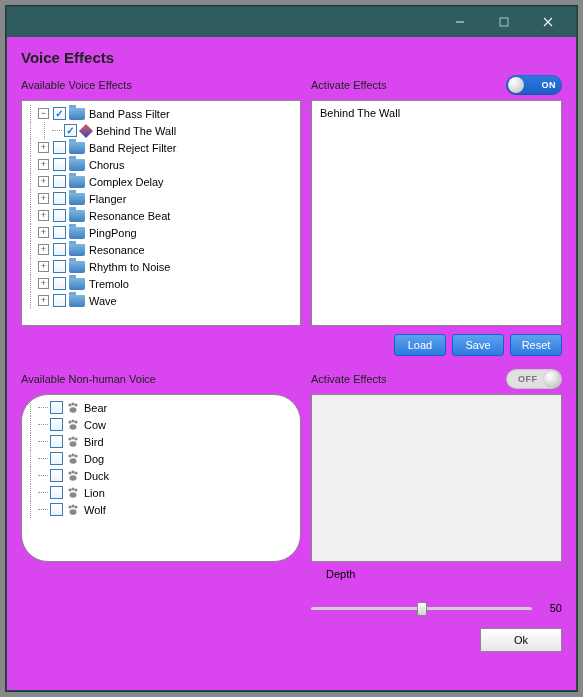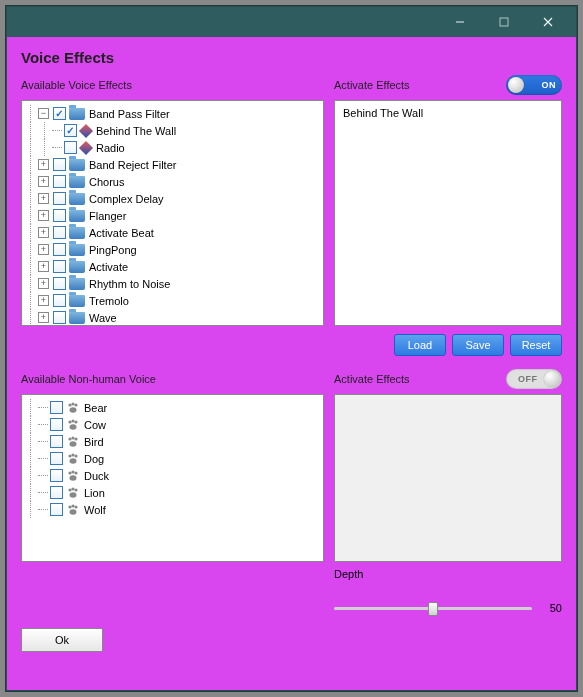--- a/index.html
+++ b/index.html
@@ -3,28 +3,28 @@
 <meta charset="utf-8">
 <style>
   * { box-sizing: border-box; margin: 0; padding: 0; font-family: Tahoma, "Segoe UI", sans-serif; font-size: 11px; }
   body { background: #888; display: flex; align-items: center; justify-content: center; width: 583px; height: 697px; }
   .window { width: 571px; height: 685px; background: #d946ef; border: 1px solid #2a4d4f; box-shadow: 0 0 0 1px #1f3a3c; display: flex; flex-direction: column; }
   .titlebar { height: 30px; background: #2f5d5f; display: flex; align-items: center; justify-content: flex-end; padding: 0 6px; gap: 0; }
   .titlebar .btn { width: 44px; height: 24px; display: flex; align-items: center; justify-content: center; color: #e9f0f0; }
   .content { padding: 12px 14px 14px 14px; flex: 1; display: flex; flex-direction: column; }
   h1.title { font-size: 15px; font-weight: bold; color: #222; margin-bottom: 8px; }
   .row { display: flex; gap: 10px; }
-  .col-left { width: 303px; text-align: right; }
+  .col-left { width: 280px; text-align: right; }
   .col-right { flex: 1; display: flex; flex-direction: column; }
   .section-header { display: flex; justify-content: space-between; align-items: center; height: 22px; margin-bottom: 4px; }
   .section-header .lbl { color: #222; }
   .tree-box, .list-box { border: 1px solid #888; background: #fff; padding: 4px 2px; overflow: auto; }
   .tree-box.top { height: 226px; }
   .list-box.top { height: 226px; padding: 6px 8px; }
-  .tree-box.bottom { height: 168px; }
+  .tree-box.bottom { height: 168px; border-radius: 27px; }
   .list-box.bottom { height: 168px; padding: 6px 8px; background: #f0f0f0; }
   .tree-node { display: flex; align-items: center; height: 17px; white-space: nowrap; position: relative; }
   .dotted-v { width: 14px; height: 17px; position: relative; flex-shrink: 0; }
   .dotted-v::before { content: ""; position: absolute; left: 6px; top: 0; bottom: 0; border-left: 1px dotted #999; }
   .dotted-h { width: 10px; height: 17px; position: relative; flex-shrink: 0; }
   .dotted-h::before { content: ""; position: absolute; left: 0; right: 0; top: 8px; border-top: 1px dotted #999; }
   .expander { width: 11px; height: 11px; border: 1px solid #888; background: #fff; display: flex; align-items: center; justify-content: center; font-size: 9px; line-height: 1; color: #555; margin-right: 2px; flex-shrink: 0; cursor: pointer; position: relative; z-index: 1; }
   .chk { width: 13px; height: 13px; border: 1px solid #3a7ab5; background: linear-gradient(#fff, #eaf3fb); display: flex; align-items: center; justify-content: center; margin: 0 3px 0 2px; flex-shrink: 0; cursor: pointer; color: #1b6ac9; font-size: 10px; font-weight: bold; }
   .folder { width: 16px; height: 12px; background: linear-gradient(#7fb6e0, #3e7fc0); border-radius: 1px 1px 2px 2px; position: relative; margin-right: 4px; flex-shrink: 0; }
   .folder::before { content: ""; position: absolute; top: -3px; left: 0; width: 7px; height: 3px; background: #6da9d8; border-radius: 1px 1px 0 0; }
@@ -36,25 +36,25 @@
   .toggle { width: 56px; height: 20px; border-radius: 10px; background: linear-gradient(#2f7ae2, #1a5fc7); display: flex; align-items: center; padding: 2px; position: relative; cursor: pointer; box-shadow: inset 0 0 2px rgba(0,0,0,0.4); }
   .toggle.off { background: #e0e0e0; justify-content: flex-end; }
   .toggle .knob { width: 16px; height: 16px; border-radius: 50%; background: radial-gradient(circle at 35% 30%, #fff, #bbb); box-shadow: 0 0 1px rgba(0,0,0,0.5); }
   .toggle .txt { position: absolute; color: #fff; font-size: 9px; font-weight: bold; letter-spacing: 0.5px; }
   .toggle.on .txt { right: 6px; text-align: center; }
   .toggle.off .txt { left: 12px; color: #777; }
   .toggle.off .knob { order: 2; }
   .btn-row { display: flex; justify-content: flex-end; gap: 6px; margin: 8px 0 12px 0; }
   .blue-btn { min-width: 52px; height: 22px; border: 1px solid #1a5fc7; border-radius: 3px; background: linear-gradient(#5aa3ee, #2f7ae2); color: #fff; font-size: 11px; cursor: pointer; padding: 0 10px; }
   .slider-row { display: flex; align-items: center; gap: 8px; margin-top: 20px; }
-  .slider-label { margin-bottom: 2px; margin-top: 6px; }
+  .slider-label { margin-bottom: 2px; margin-top: 6px; margin-left: 15px; }
   .slider-track { flex: 1; height: 3px; background: #d0d0d0; border-radius: 2px; position: relative; }
   .slider-thumb { position: absolute; top: -5px; width: 10px; height: 14px; background: linear-gradient(#fff, #d0d0d0); border: 1px solid #888; border-radius: 2px; }
   .slider-val { width: 22px; text-align: right; }
-  .ok-row { display: flex; margin-top: 14px; }
+  .ok-row { display: flex; justify-content: flex-end; margin-top: 14px; }
   .ok-btn { width: 82px; height: 24px; border: 1px solid #888; background: linear-gradient(#fff, #e6e6e6); cursor: pointer; }
 </style>
 </head>
 <body>
 
 <div class="window">
   <div class="titlebar">
     <div class="btn">
       <svg width="10" height="10">
           <line x1="1" y1="5" x2="9" y2="5" stroke="#e9f0f0" stroke-width="1"></line>
@@ -92,28 +92,20 @@
             <div class="tree-node">
               <div class="dotted-v"></div>
               <div class="dotted-v"></div>
               <div class="dotted-h"></div>
               <div class="chk">✓</div>
               <div class="diamond"></div>
               <span class="node-label">Behind The Wall</span>
             </div>
             <div class="tree-node">
               <div class="dotted-v"></div>
-              <div class="dotted-v"></div>
-              <div class="dotted-h"></div>
-              <div class="chk"></div>
-              <div class="diamond"></div>
-              <span class="node-label">Radio</span>
-            </div>
-            <div class="tree-node">
-              <div class="dotted-v"></div>
               <div class="expander">+</div>
               <div class="chk"></div>
               <div class="folder"></div>
               <span class="node-label">Band Reject Filter</span>
             </div>
             <div class="tree-node">
               <div class="dotted-v"></div>
               <div class="expander">+</div>
               <div class="chk"></div>
               <div class="folder"></div>
@@ -131,35 +123,35 @@
               <div class="expander">+</div>
               <div class="chk"></div>
               <div class="folder"></div>
               <span class="node-label">Flanger</span>
             </div>
             <div class="tree-node">
               <div class="dotted-v"></div>
               <div class="expander">+</div>
               <div class="chk"></div>
               <div class="folder"></div>
-              <span class="node-label">Activate Beat</span>
+              <span class="node-label">Resonance Beat</span>
             </div>
             <div class="tree-node">
               <div class="dotted-v"></div>
               <div class="expander">+</div>
               <div class="chk"></div>
               <div class="folder"></div>
               <span class="node-label">PingPong</span>
             </div>
             <div class="tree-node">
               <div class="dotted-v"></div>
               <div class="expander">+</div>
               <div class="chk"></div>
               <div class="folder"></div>
-              <span class="node-label">Activate</span>
+              <span class="node-label">Resonance</span>
             </div>
             <div class="tree-node">
               <div class="dotted-v"></div>
               <div class="expander">+</div>
               <div class="chk"></div>
               <div class="folder"></div>
               <span class="node-label">Rhythm to Noise</span>
             </div>
             <div class="tree-node">
               <div class="dotted-v"></div>

